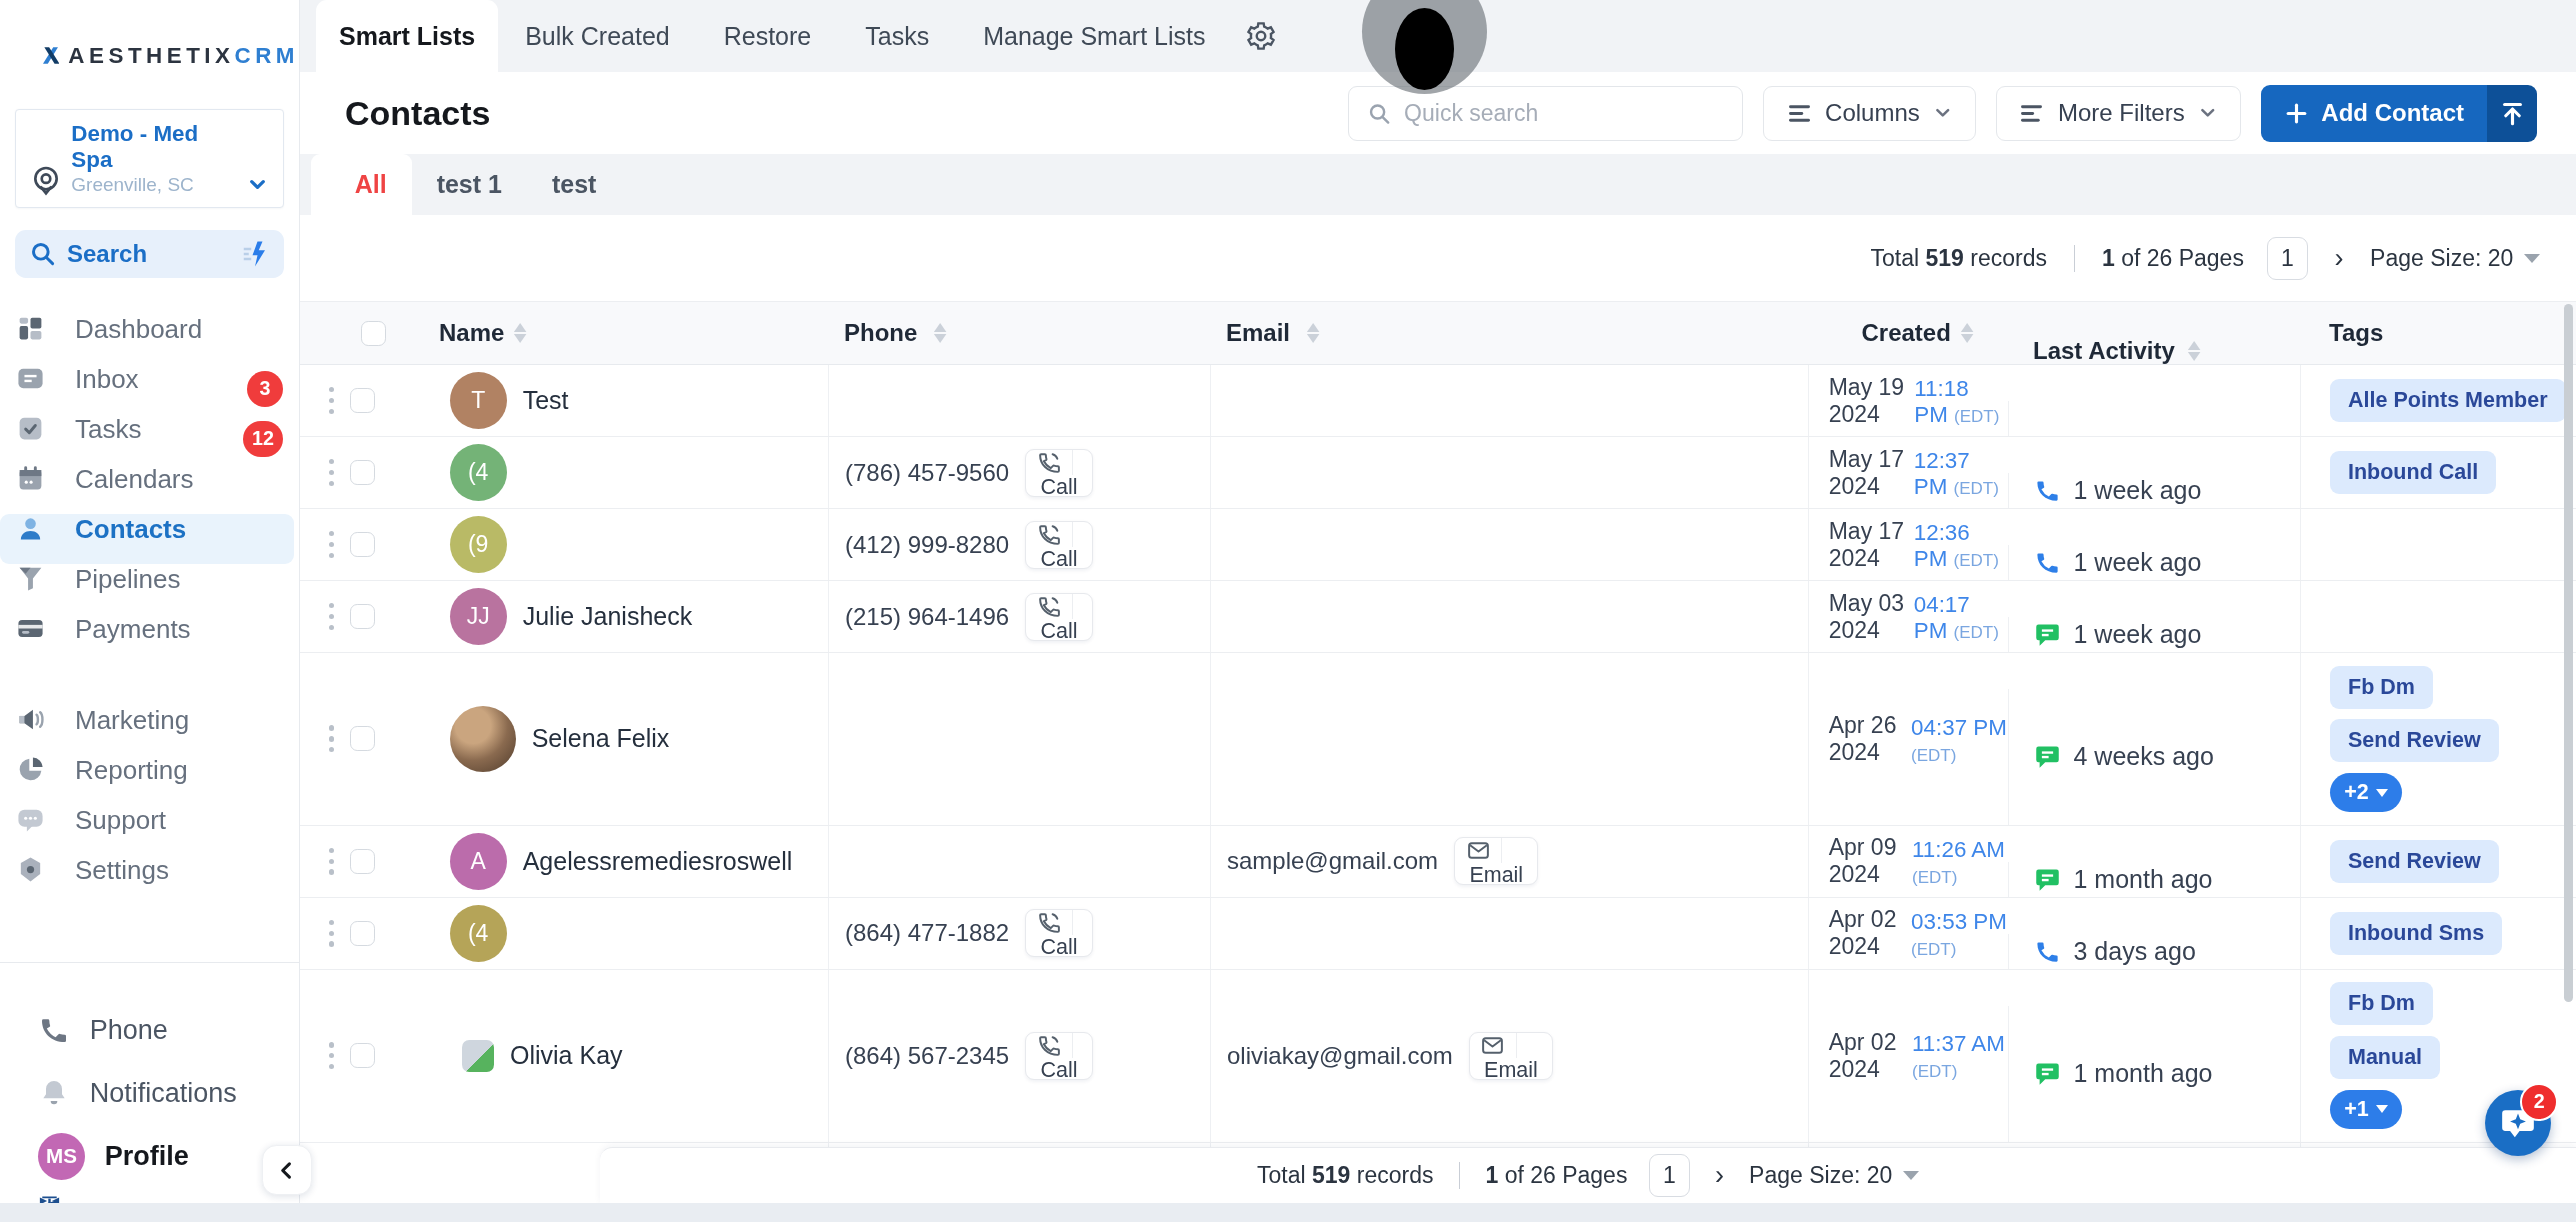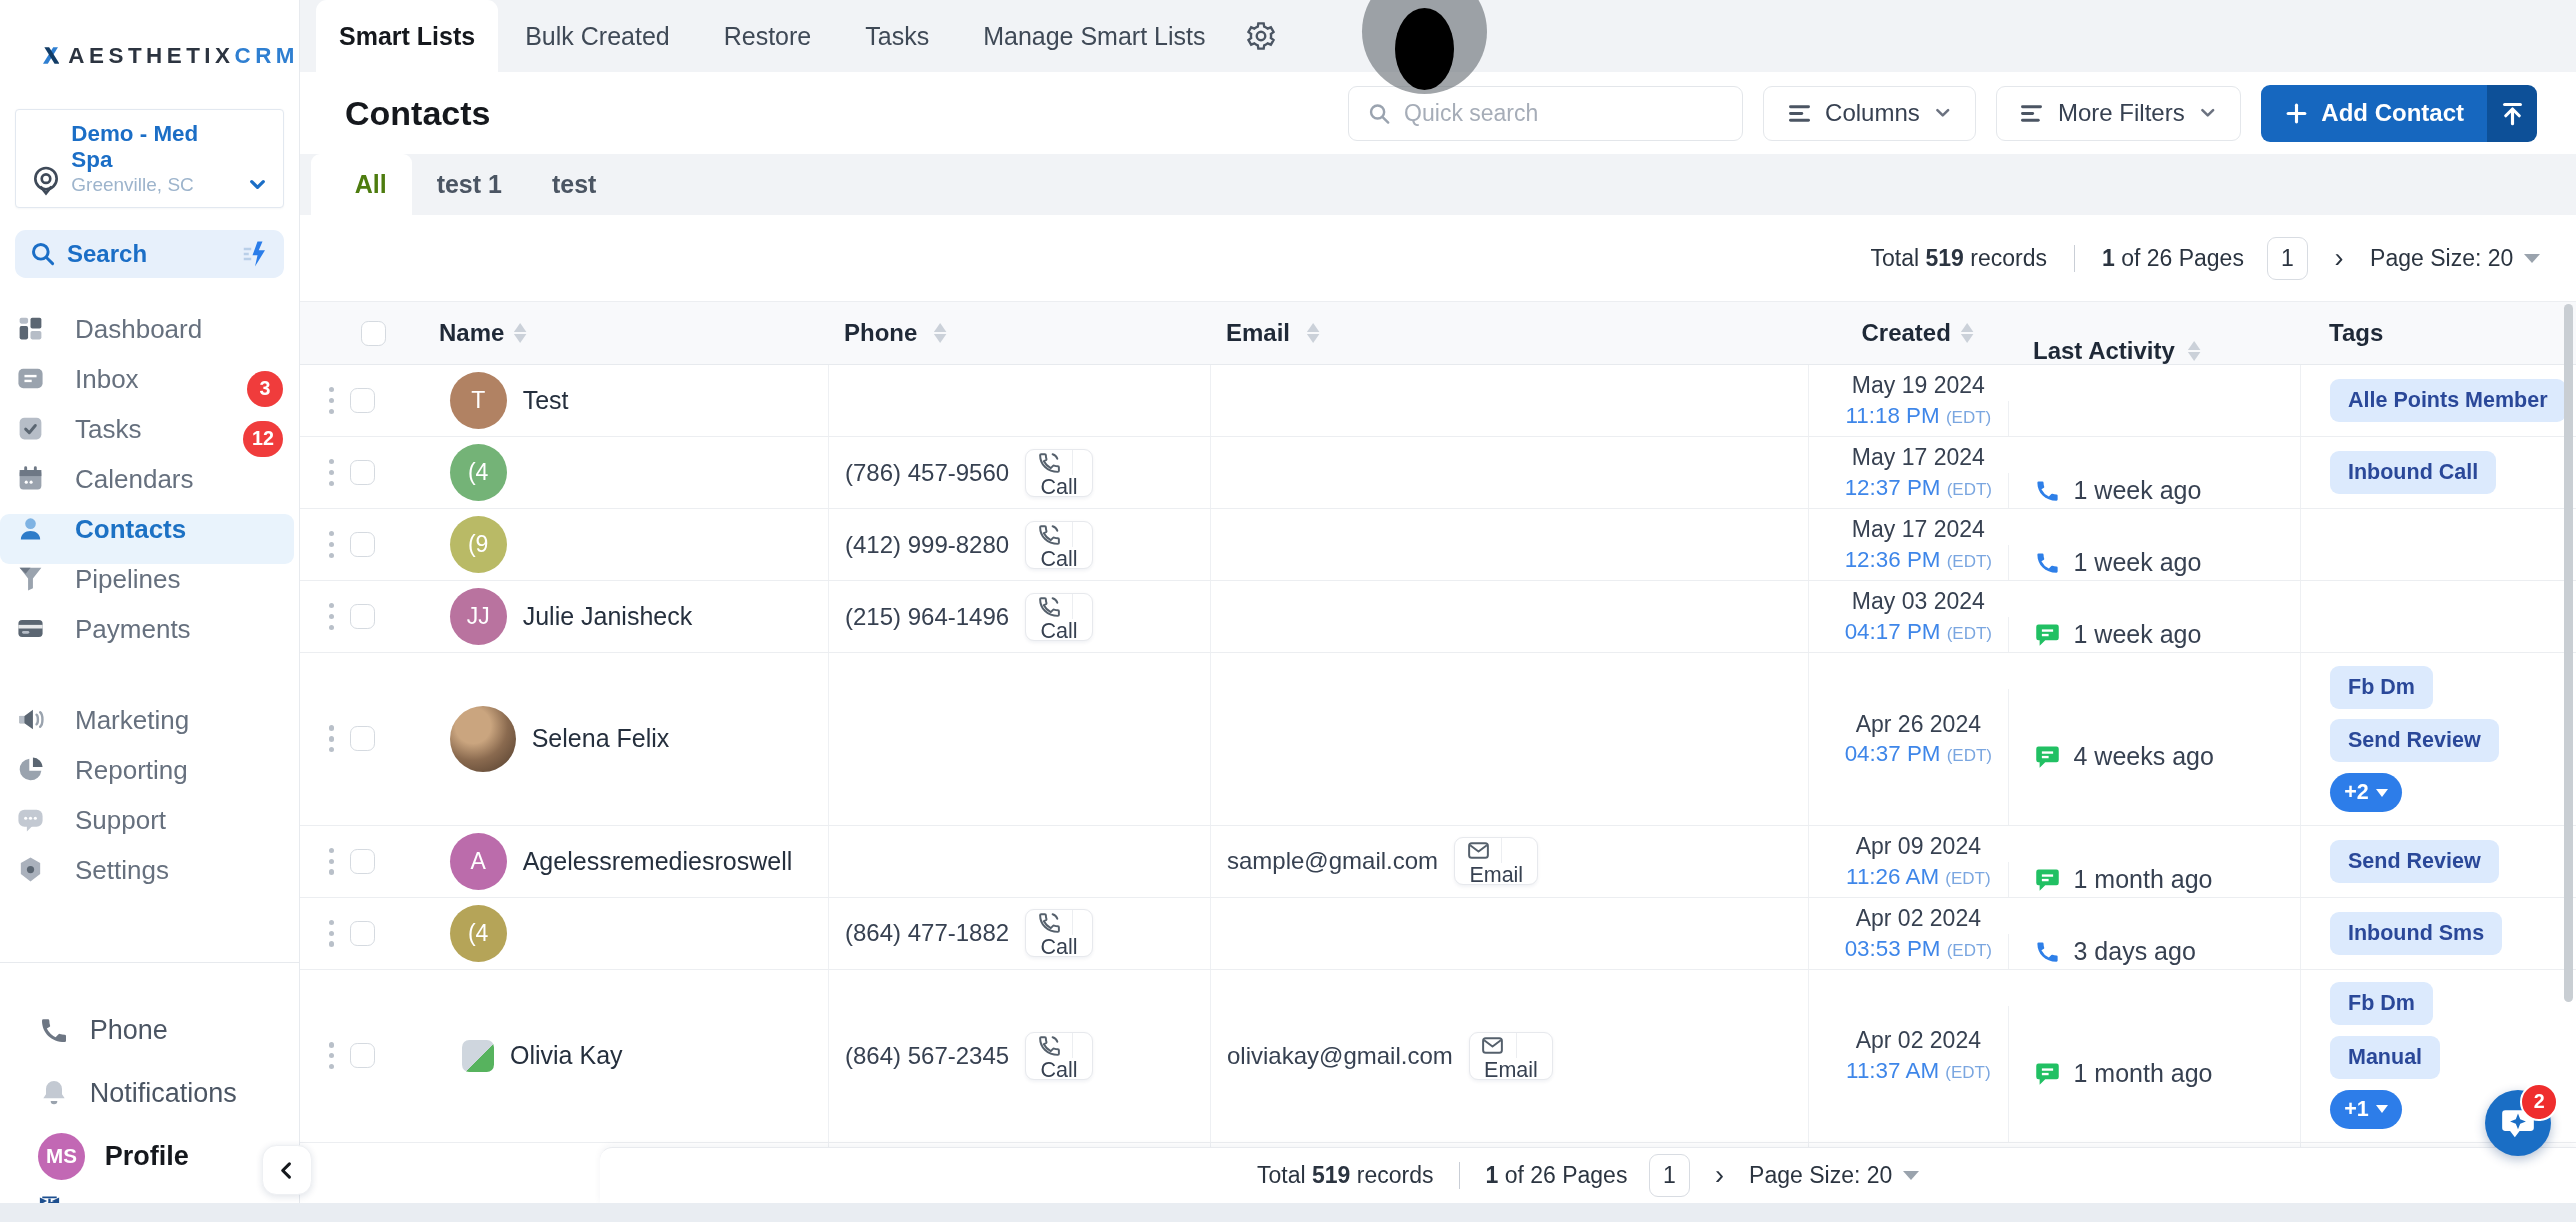--- a/index.html
+++ b/index.html
@@ -46,21 +46,21 @@
   .quick-search { width:395px; height:55px; border:0.9px solid #e3e6ea; border-radius:9px; display:flex; align-items:center; gap:12.5px; padding:0 18px; background:#fff; }
   .quick-search input { border:none; outline:none; font-size:23px; color:#2b3440; width:100%; font-family:inherit; background:transparent; }
   .quick-search input::placeholder { color:#a6adb8; }
   .hdr-btn { height:55px; border:0.9px solid #e4e7eb; border-radius:9px; background:#fff; display:flex; align-items:center; gap:12.5px; padding:0 21.5px; font-size:24px; color:#374151; cursor:pointer; }
   .add-split { display:flex; height:57px; border-radius:9px; overflow:hidden; cursor:pointer; }
   .add-main { background:#1667bf; color:#fff; font-size:24px; font-weight:600; display:flex; align-items:center; gap:12.5px; padding:0 23px; }
   .add-import { background:#0d5098; width:50px; display:flex; align-items:center; justify-content:center; }
 
   .listtabs { position:absolute; left:0; top:154px; right:0; height:61px; background:#f1f3f6; display:flex; align-items:stretch; }
   .list-tab { display:flex; align-items:center; padding:0 25px; font-size:25px; color:#4b5563; font-weight:600; cursor:pointer; }
-  .list-tab.active { background:#fff; border-radius:9px 9px 0 0; color:#4d7c0f; font-weight:700; margin-left:10.7px;padding-left:44px; }
+  .list-tab.active { background:#fff; border-radius:9px 9px 0 0; color:#ef4444; font-weight:700; margin-left:10.7px;padding-left:44px; }
 
   .content { position:absolute; left:0; top:215px; right:0; bottom:56px; background:#fff; overflow:hidden; }
   .pagebar { height:86px; display:flex; align-items:center; justify-content:flex-end; gap:23px; padding-right:36px; font-size:23px; color:#2b3440; }
   .pg-sep { width:1.8px; height:27px; background:#c9ced6; margin:0 3.6px; }
   .pg-box { width:41px; height:43px; border:0.9px solid #d8dce2; border-radius:9px; background:#fff; display:flex; align-items:center; justify-content:center; font-size:23px; cursor:pointer; }
   .pg-next { font-size:27px; color:#2b3440; cursor:pointer; padding:0 3.6px; }
   .pg-size { display:flex; align-items:center; gap:10.7px; cursor:pointer; }
   .tri-down { width:0; height:0; border-left:8px solid transparent; border-right:8px solid transparent; border-top:9.8px solid #9aa3ad; }
   b { font-weight:700; }
 
@@ -80,21 +80,21 @@
   .drag i { width:5.4px; height:5.4px; border-radius:50%; background:#b9c0c9; }
   .avatar { width:57px; height:57px; border-radius:50%; color:#fff; font-size:23px; display:flex; align-items:center; justify-content:center; flex:none; margin-left:10.7px; }
   .avatar.photo { width:66px; height:66px; background:radial-gradient(circle at 35% 30%, #caa57f 0 28%, #8a6a4f 55%, #4e3a2b 100%); }
   .avatar.photo-small { width:32px; height:32px; border-radius:7.2px; margin-left:23px; background:linear-gradient(135deg,#cfd6de 0 55%, #57b35e 55% 100%); }
   .r-name { font-size:25px; color:#252f3d; margin-left:16px; }
   .r-phone,.r-email { font-size:24px; color:#374151; }
   .c-phone { padding-left:16px; gap:16px; } .c-email { padding-left:16px; gap:16px; }
   .chip { display:flex; align-items:flex-start; height:48px; border:0.9px solid #e7e9ed; border-radius:9px; background:#fff; box-shadow:0 1.8px 3.6px rgba(20,40,80,.06); cursor:pointer;flex-direction:column; }
   .chip .ic { display:flex; align-items:center; justify-content:center; width:47px; align-self:stretch; border-right:0.9px solid #eceef1; }
   .chip .tx { font-size:21.5px; color:#374151; padding:0 14.3px; }
-  .c-created { flex-direction:column; justify-content:center; align-items:flex-start; padding-left:19.7px; }
+  .c-created { flex-direction:row; justify-content:center; align-items:flex-start; padding-left:19.7px; }
   .cr-date { font-size:23px; color:#374151; }
   .cr-time { font-size:22.4px; color:#3e86e9; margin-top:3.6px; }
   .cr-time .tz { font-size:17px; color:#7aa6e0; }
   .c-activity { padding-left:25px; gap:12.5px;margin-top:36px; }
   .act-text { font-size:25px; color:#374151; }
   .c-tags { flex-direction:column; align-items:flex-start !important; justify-content:center; gap:10.7px; padding:12.5px 0 12.5px 29px; }
   .tag { background:#dceafd; color:#2a4899; font-weight:600; font-size:21.5px; padding:9px 18px; border-radius:9px; white-space:nowrap; }
   .tag.more { background:#2d7de9; color:#fff; border-radius:19.7px; padding:7.2px 14.3px; display:flex; align-items:center; gap:7.2px; cursor:pointer; }
   .tag.more .tri { width:0; height:0; border-left:6.3px solid transparent; border-right:6.3px solid transparent; border-top:8px solid #fff; }
 

